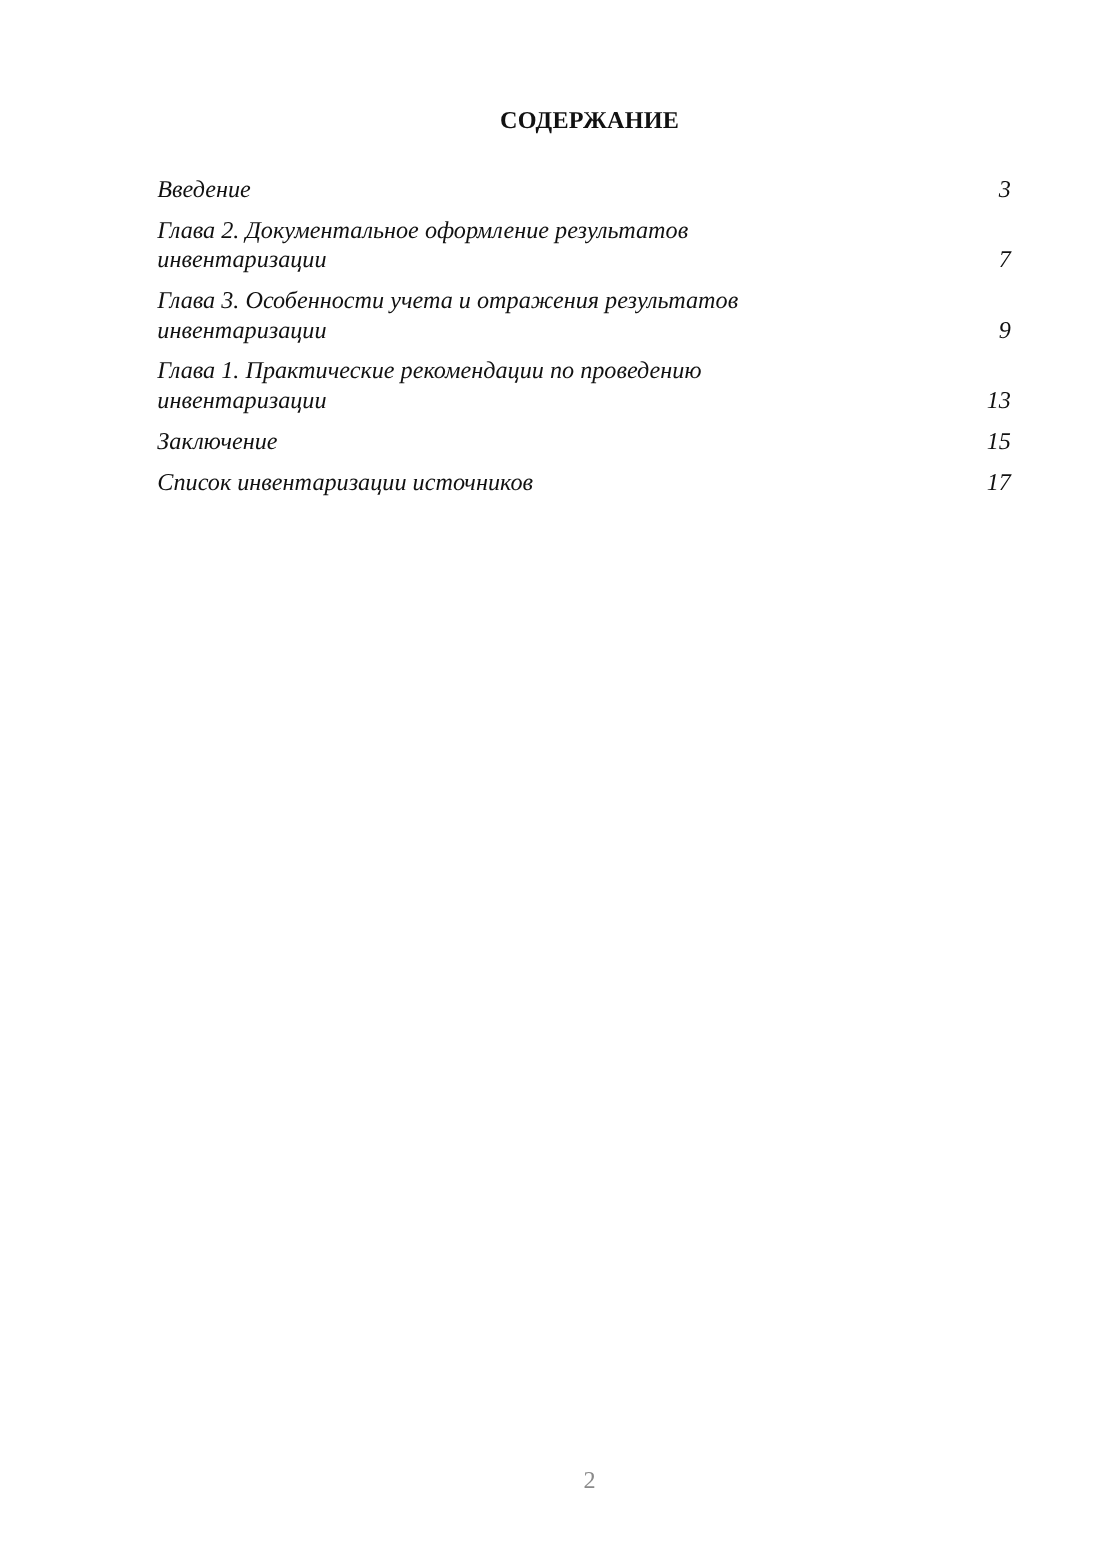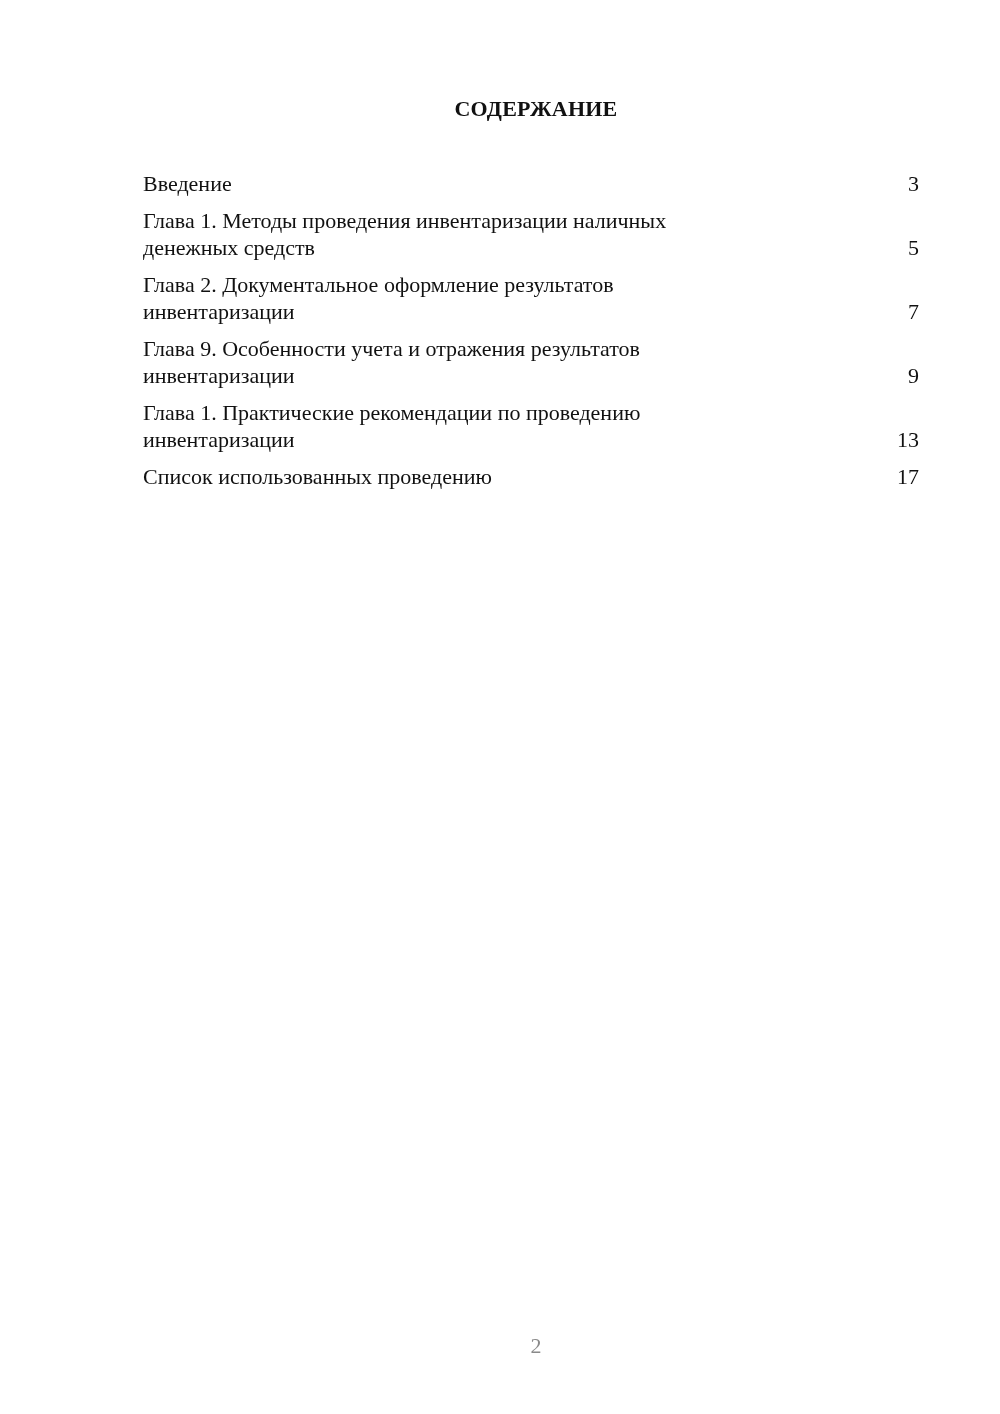--- a/index.html
+++ b/index.html
@@ -29,22 +29,23 @@
       width: 1072px;
       text-align: center;
       font-weight: bold;
       font-size: 22px;
       letter-spacing: 0.2px;
       color: #111111;
     }
     .toc-list {
       position: absolute;
       left: 143px;
-      top: 170px;
+      top: 158px;
       width: 776px;
+      font-style: italic;
     }
     .toc-entry {
       position: relative;
       font-size: 22px;
       line-height: 27px;
       margin-bottom: 10px;
       padding-right: 60px;
       color: #111111;
     }
     .toc-entry .entry-text {
@@ -72,39 +73,38 @@
 
 <div class="page">
   <div class="toc-title">СОДЕРЖАНИЕ</div>
 
   <div class="toc-list">
     <div class="toc-entry">
       <span class="entry-text">Введение</span>
       <span class="entry-page">3</span>
     </div>
     <div class="toc-entry">
-      <span class="entry-text">Глава 1. Методы проведения инвентаризации наличных
-денежных средств</span>
-      <span class="entry-page">5</span>
-    </div>
-    <div class="toc-entry">
       <span class="entry-text">Глава 2. Документальное оформление результатов
 инвентаризации</span>
       <span class="entry-page">7</span>
     </div>
     <div class="toc-entry">
-      <span class="entry-text">Глава 9. Особенности учета и отражения результатов
+      <span class="entry-text">Глава 3. Особенности учета и отражения результатов
 инвентаризации</span>
       <span class="entry-page">9</span>
     </div>
     <div class="toc-entry">
       <span class="entry-text">Глава 1. Практические рекомендации по проведению
 инвентаризации</span>
       <span class="entry-page">13</span>
     </div>
     <div class="toc-entry">
-      <span class="entry-text">Список использованных проведению</span>
+      <span class="entry-text">Заключение</span>
+      <span class="entry-page">15</span>
+    </div>
+    <div class="toc-entry">
+      <span class="entry-text">Список инвентаризации источников</span>
       <span class="entry-page">17</span>
     </div>
   </div>
 
   <div class="page-number">2</div>
 </div>
 
 </body></html>

